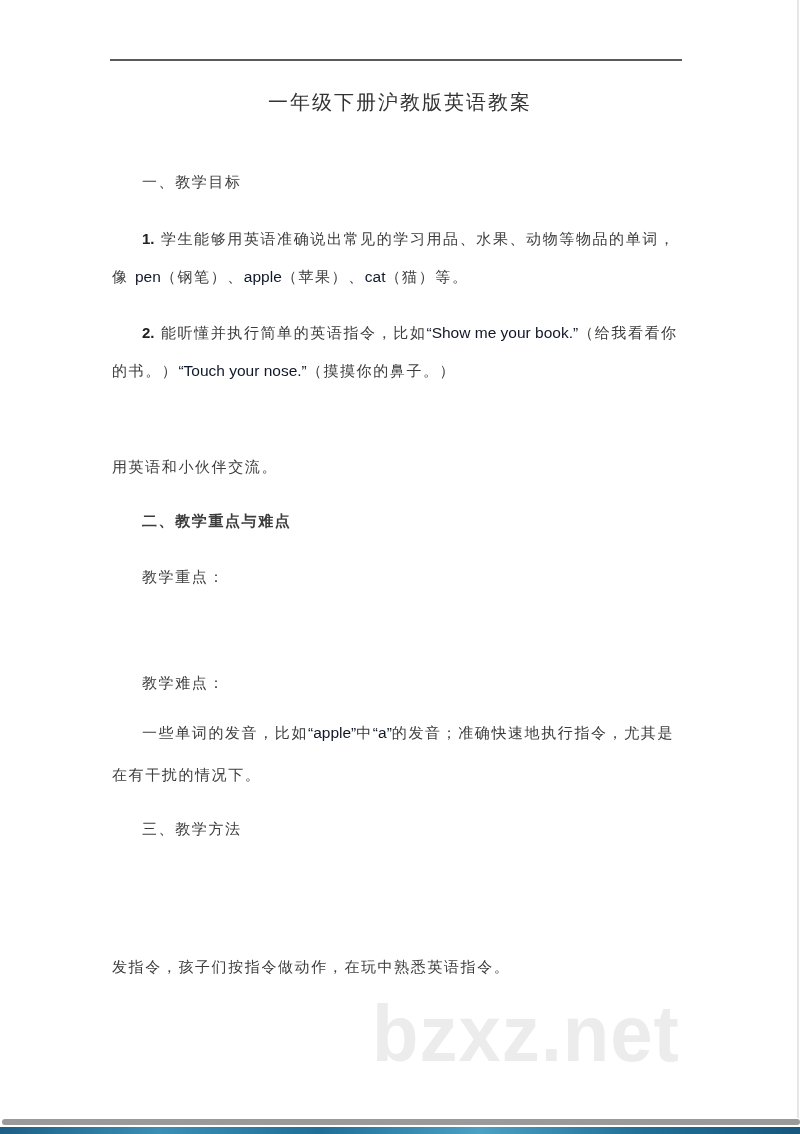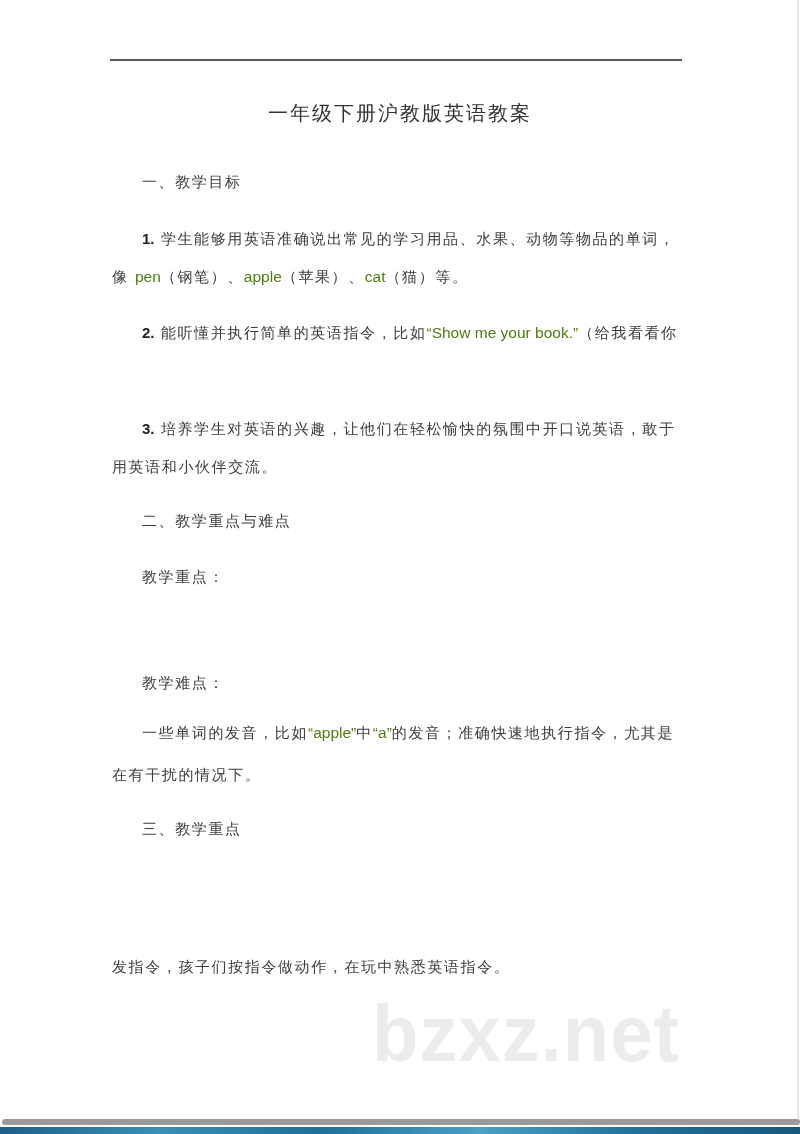--- a/index.html
+++ b/index.html
@@ -30,36 +30,36 @@
   }
   .top-rule {
     position: absolute;
     left: 110px; top: 59px;
     width: 572px; height: 2px;
     background: #5a5a5a;
   }
   .title {
     position: absolute;
     left: 0; width: 800px;
-    top: 100px;
+    top: 89px;
     text-align: center;
     font-size: 20px;
     letter-spacing: 2px;
     color: #333;
   }
   .line {
     position: absolute;
     font-size: 15px;
     letter-spacing: 1.6px;
     white-space: nowrap;
     color: #3c3c3c;
   }
   .line .en {
     font-family: "Liberation Sans", sans-serif;
-    color: #4d7c0f;
+    color: #0f172a;
     letter-spacing: 0;
     font-size: 15.5px;
   }
   .line .num {
     font-family: "Liberation Sans", sans-serif;
     font-weight: bold;
     color: #222;
     letter-spacing: 0;
   }
   .indent { left: 142px; }
@@ -105,36 +105,35 @@
   </div>
   <div class="line flush" style="top:268px;">
     <span>像</span>
     <span class="en">pen</span><span>（钢笔）、</span><span class="en">apple</span><span>（苹果）、</span><span class="en">cat</span><span>（猫）等。</span>
   </div>
 
   <div class="line indent" style="top:324px;">
     <span class="num">2.</span>
     <span>能听懂并执行简单的英语指令，比如</span><span class="en">“Show me your book.”</span><span>（给我看看你</span>
   </div>
+  <div class="line flush" style="top:362px;">
+    <span>的书。）</span><span class="en">“Touch your nose.”</span><span>（摸摸你的鼻子。）</span>
+  </div>
 
-  <div class="line indent" style="top:420px;">
-    <span class="num">3.</span>
-    <span>培养学生对英语的兴趣，让他们在轻松愉快的氛围中开口说英语，敢于</span>
-  </div>
   <div class="line flush" style="top:458px;">用英语和小伙伴交流。</div>
 
-  <div class="line indent" style="top:512px;">二、教学重点与难点</div>
+  <div class="line indent" style="top:512px;font-weight:bold;">二、教学重点与难点</div>
   <div class="line indent" style="top:568px;">教学重点：</div>
   <div class="line indent" style="top:674px;">教学难点：</div>
   <div class="line indent" style="top:724px;text-align:center;">
     <span>一些单词的发音，比如</span><span class="en">“apple”</span><span>中</span><span class="en">“a”</span><span>的发音；准确快速地执行指令，尤其是</span>
   </div>
   <div class="line flush" style="top:766px;">在有干扰的情况下。</div>
 
-  <div class="line indent" style="top:820px;">三、教学重点</div>
+  <div class="line indent" style="top:820px;">三、教学方法</div>
 
   <div class="line flush" style="top:958px;font-family:Liberation Serif, serif;">发指令，孩子们按指令做动作，在玩中熟悉英语指令。</div>
 
   <div class="watermark">bzxz.net</div>
 </div>
 
 <div class="scrollbar"></div>
 <div class="bottom-band"></div>
 
 </body></html>

